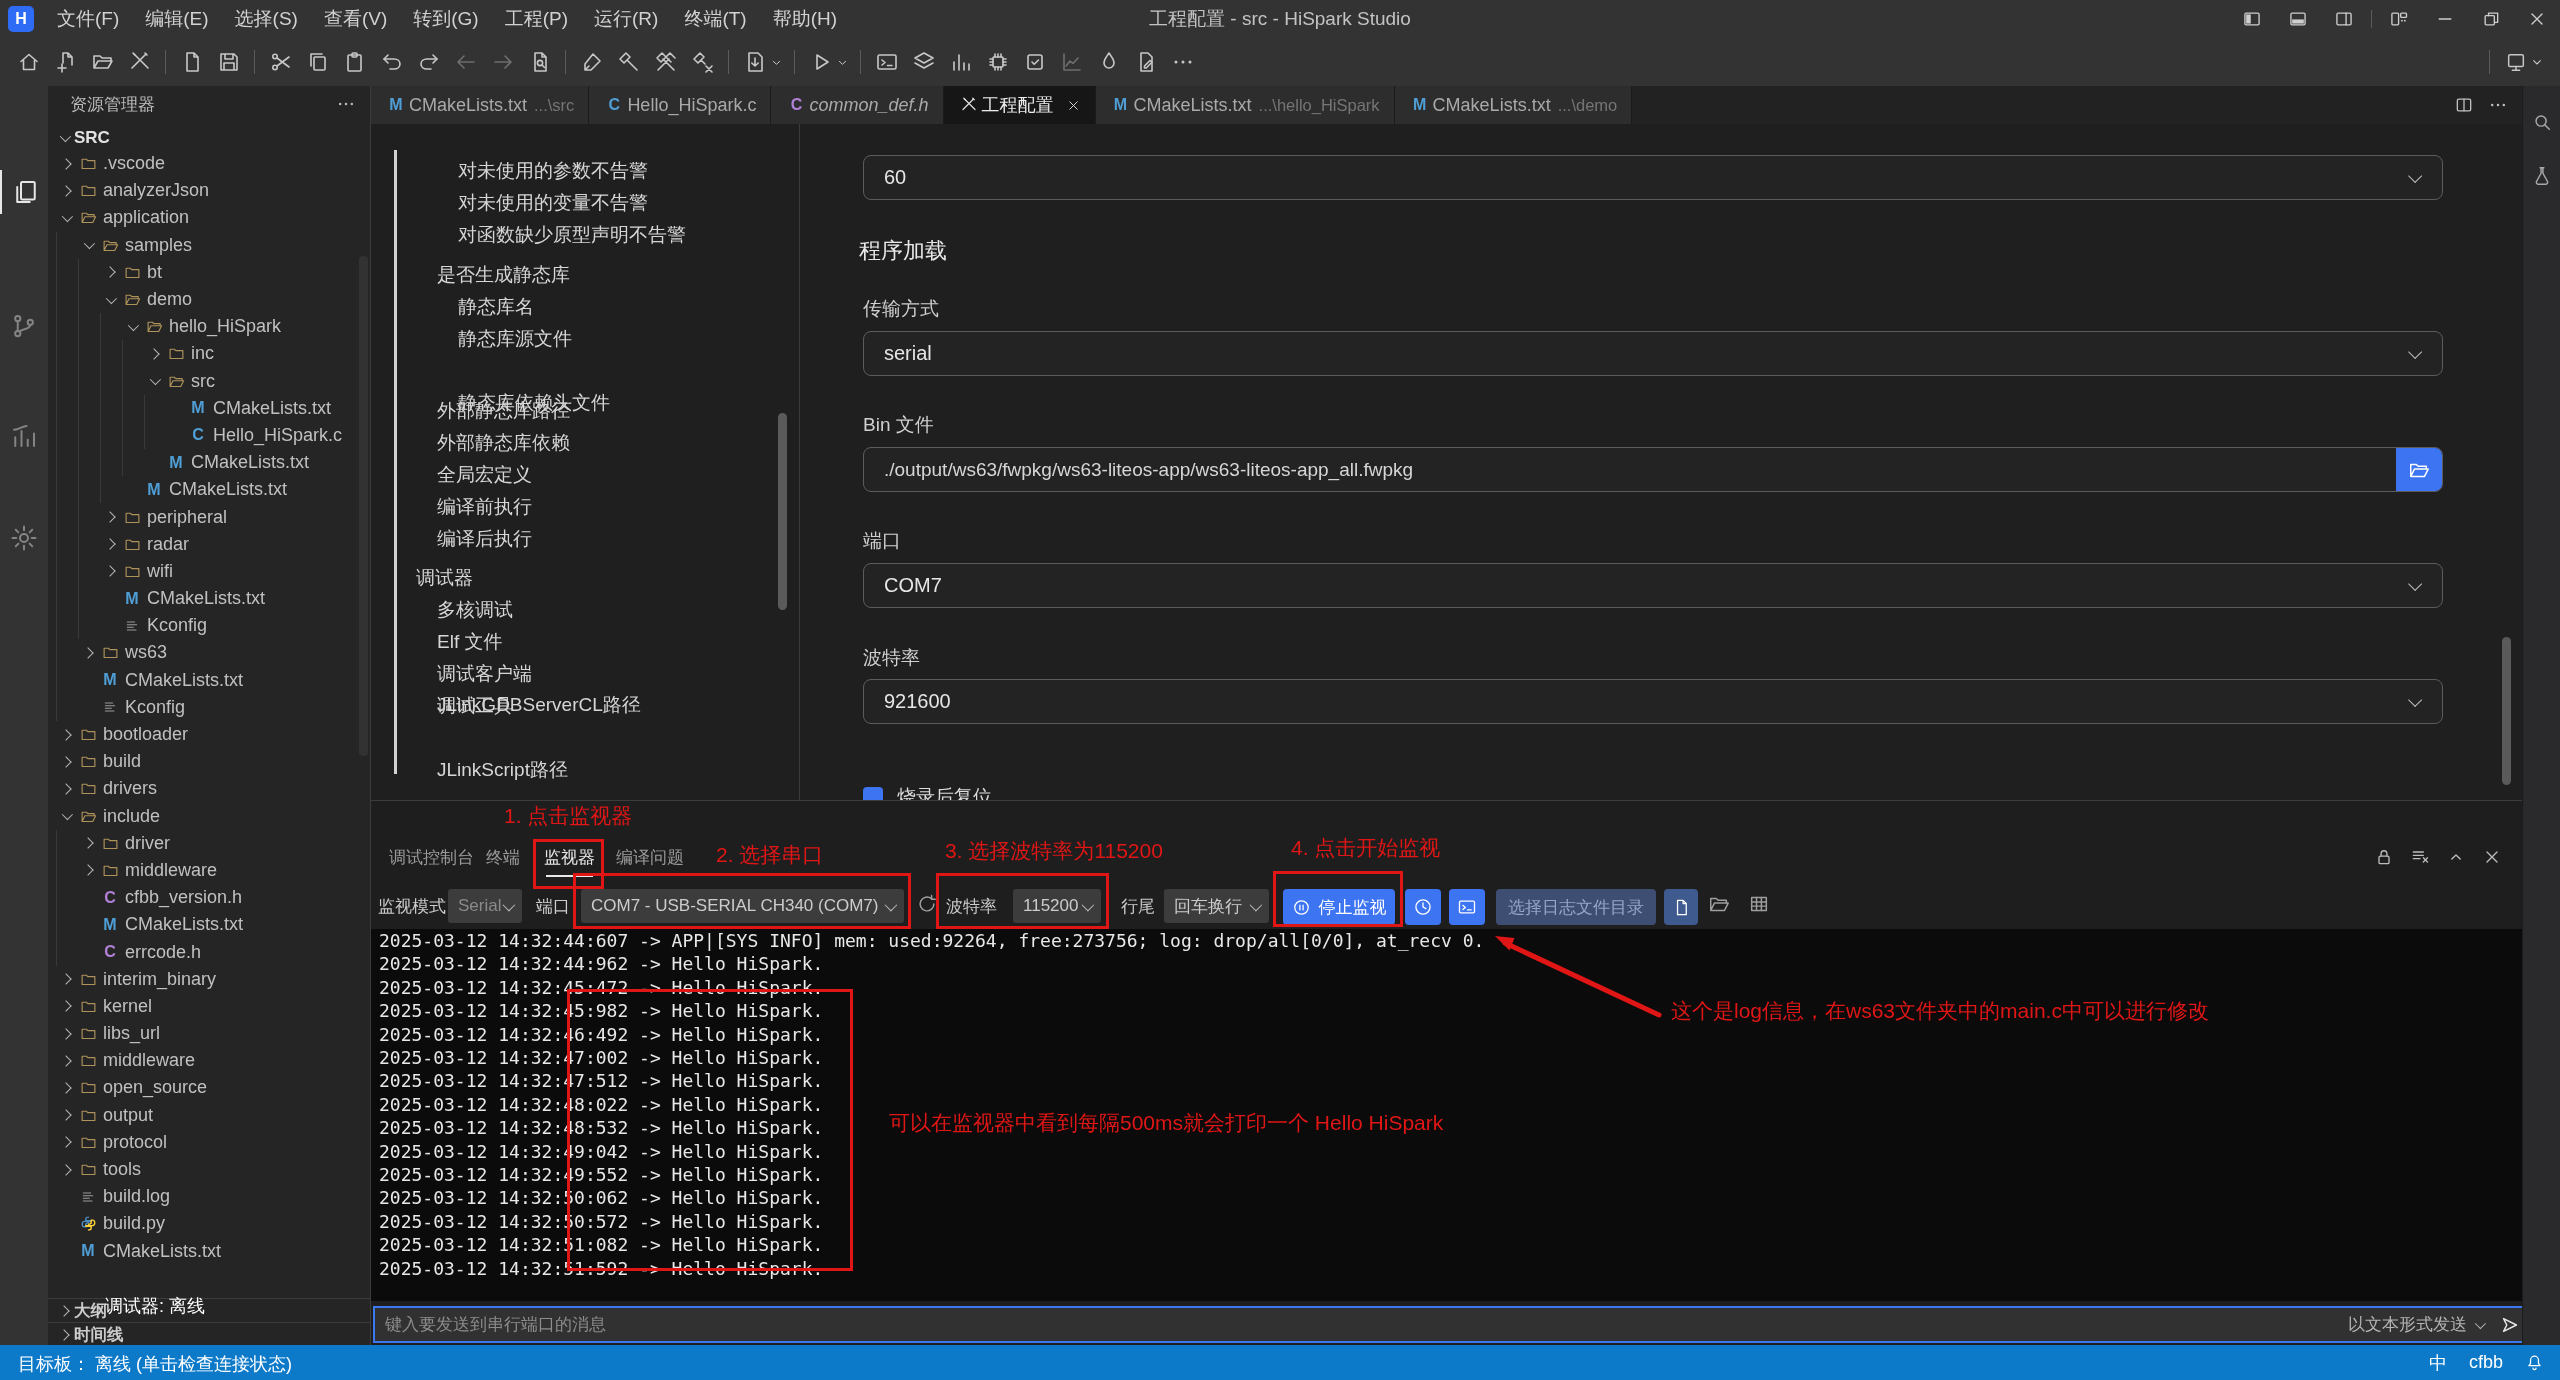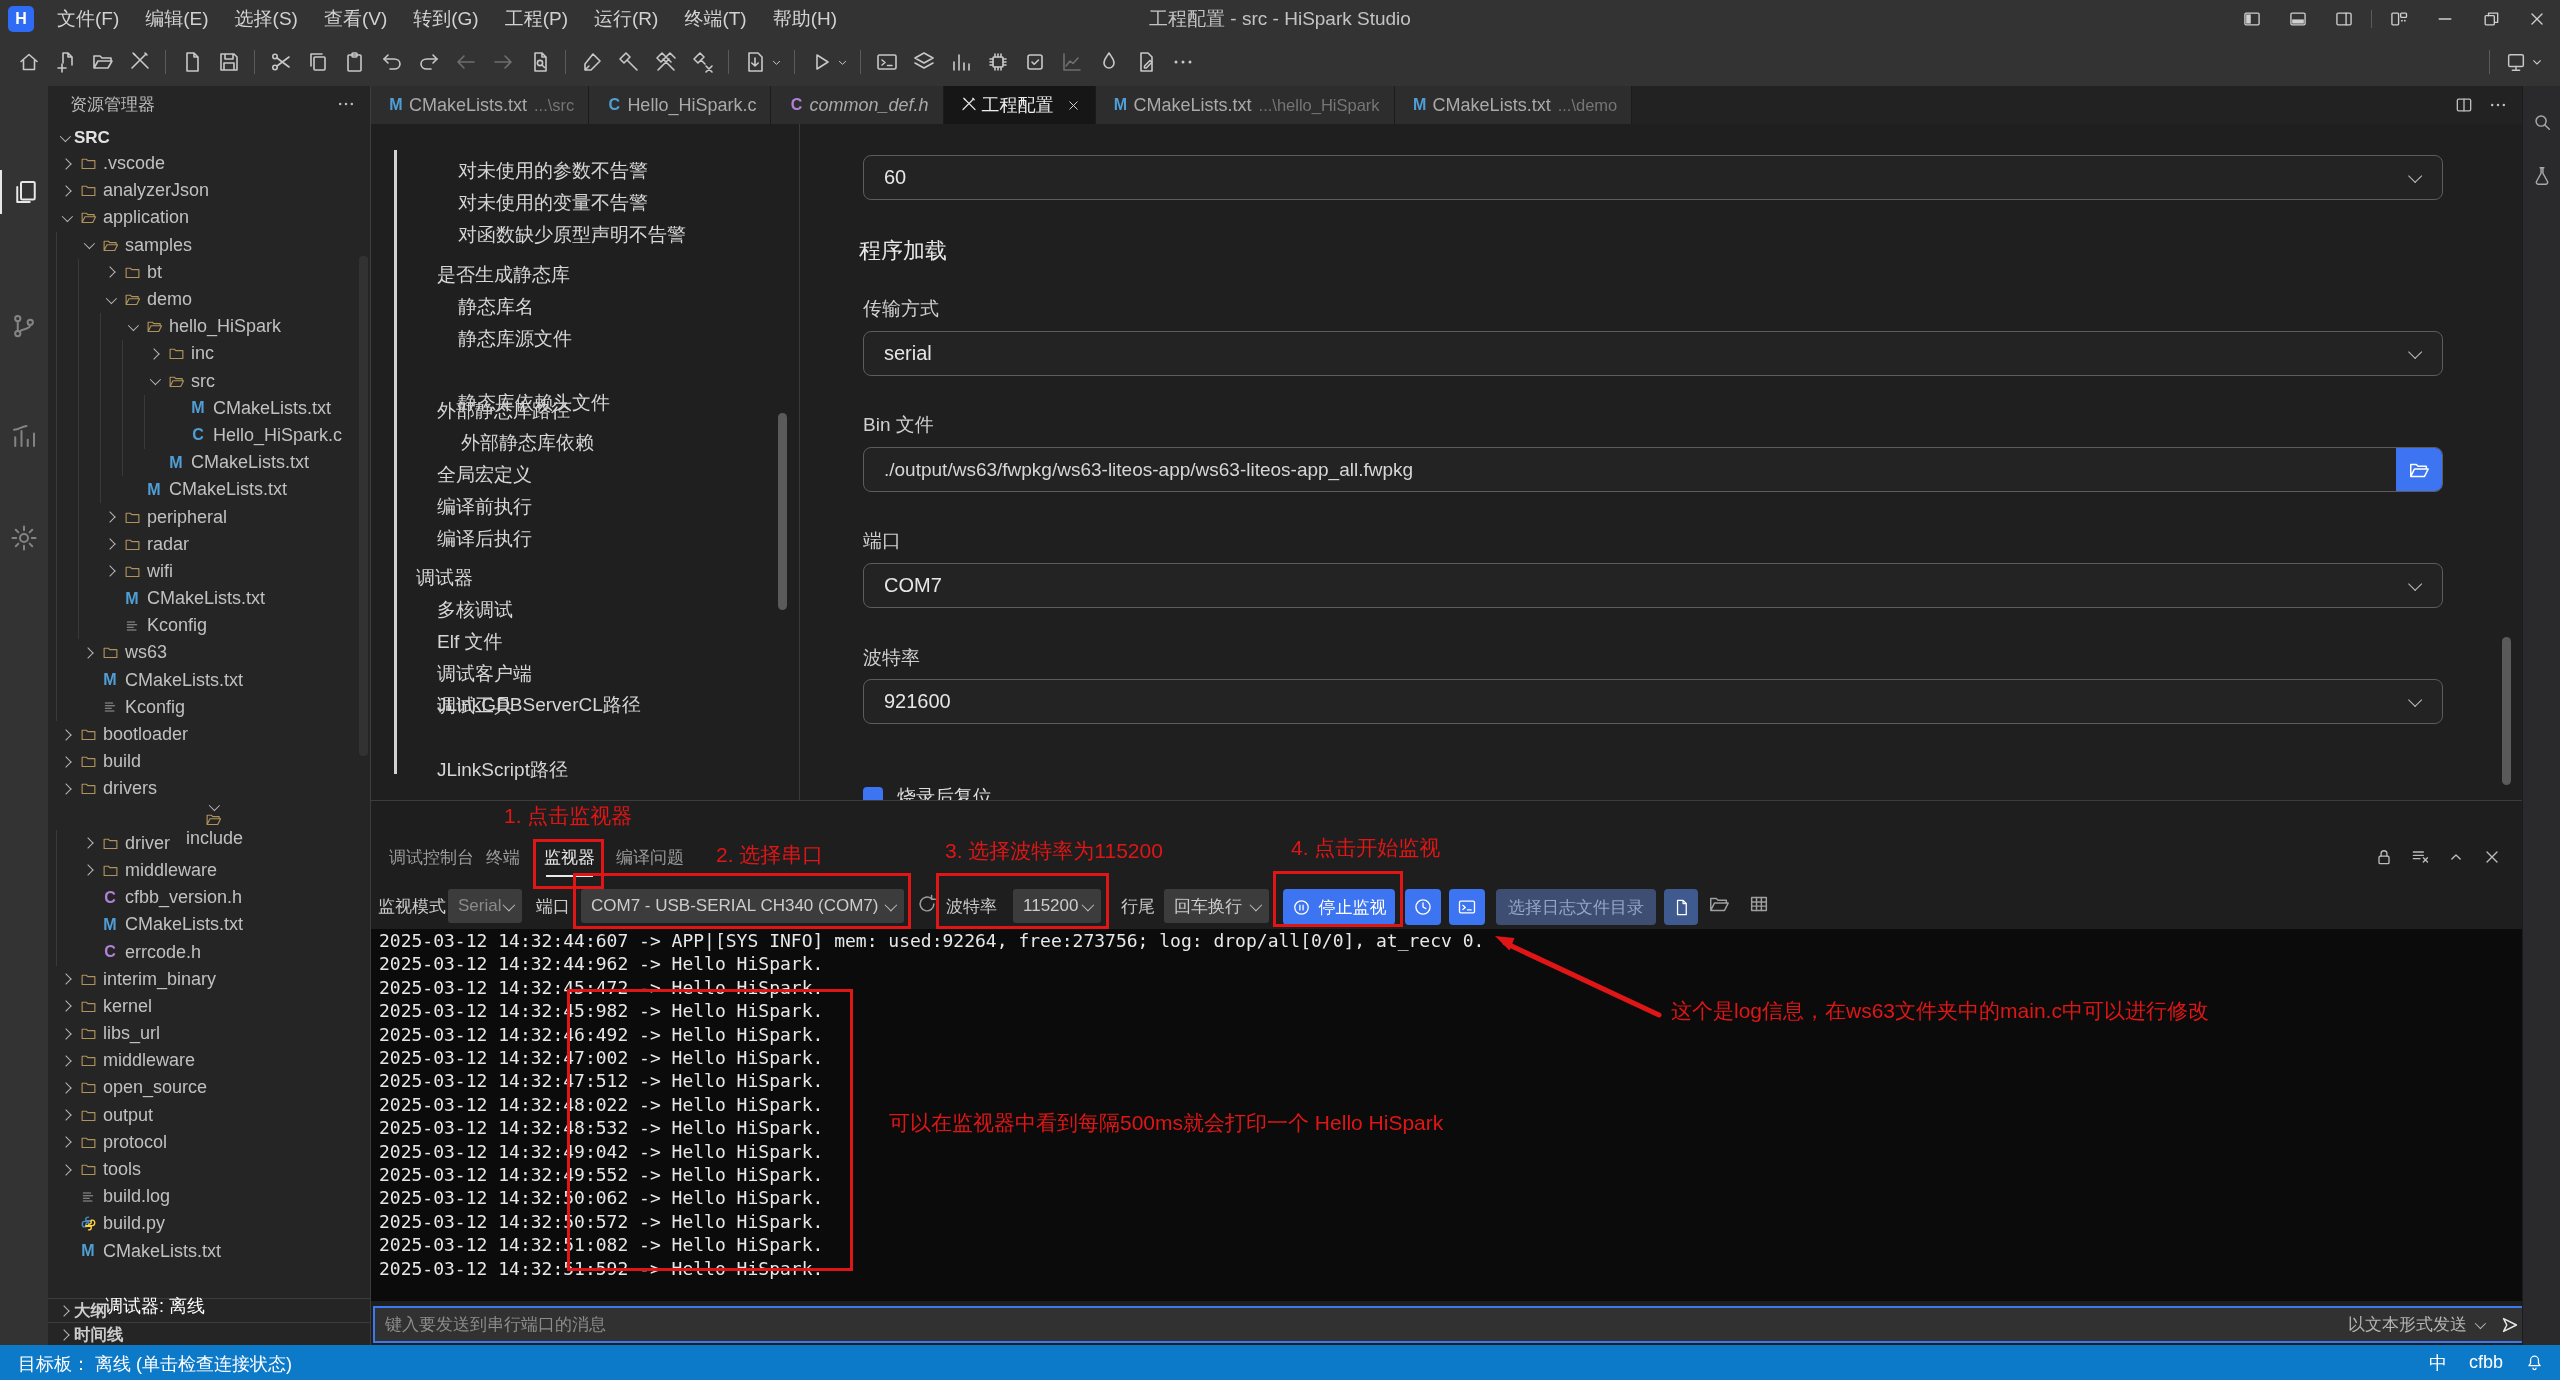--- a/index.html
+++ b/index.html
@@ -707,21 +707,21 @@
           <span class="chevbox">
             <span class="chev right"></span>
           </span>
           <span class="ticon ico" style="color: rgb(176, 147, 90);">
             <svg viewBox="0 0 24 24" width="17" height="17" fill="none" stroke="currentColor" stroke-width="1.6" stroke-linecap="round" stroke-linejoin="round">
               <path d="M3 6h6l2 2h10v11H3z"></path>
             </svg>
           </span>
           <span class="tlabel">drivers</span>
         </div>
-        <div class="trow" style="padding-left: 8px; flex-direction: column;">
+        <div class="trow" style="padding-left: 8px;">
           <span class="chevbox">
             <span class="chev down"></span>
           </span>
           <span class="ticon ico" style="color: rgb(176, 147, 90);">
             <svg viewBox="0 0 24 24" width="17" height="17" fill="none" stroke="currentColor" stroke-width="1.6" stroke-linecap="round" stroke-linejoin="round">
               <path d="M3 19V6h6l2 2h9v3M3 19l4-8h15l-4 8z"></path>
             </svg>
           </span>
           <span class="tlabel">include</span>
         </div>
@@ -988,21 +988,21 @@
     <div class="nav-guide"></div>
     <div id="nav-items">
         <div class="nav-item" style="left: 87px; top: 34px;">对未使用的参数不告警</div>
         <div class="nav-item" style="left: 87px; top: 66px;">对未使用的变量不告警</div>
         <div class="nav-item" style="left: 87px; top: 98px;">对函数缺少原型声明不告警</div>
         <div class="nav-item" style="left: 66px; top: 138px;">是否生成静态库</div>
         <div class="nav-item" style="left: 87px; top: 170px;">静态库名</div>
         <div class="nav-item" style="left: 87px; top: 202px;">静态库源文件</div>
         <div class="nav-item" style="left: 87px; top: 234px; margin-top: 32px;">静态库依赖头文件</div>
         <div class="nav-item" style="left: 66px; top: 274px;">外部静态库路径</div>
-        <div class="nav-item" style="left: 66px; top: 306px; margin-left: 24px;">外部静态库依赖</div>
+        <div class="nav-item" style="left: 66px; top: 306px;">外部静态库依赖</div>
         <div class="nav-item" style="left: 66px; top: 338px;">全局宏定义</div>
         <div class="nav-item" style="left: 66px; top: 370px;">编译前执行</div>
         <div class="nav-item" style="left: 66px; top: 402px;">编译后执行</div>
         <div class="nav-item" style="left: 45px; top: 441px;">调试器</div>
         <div class="nav-item" style="left: 66px; top: 473px;">多核调试</div>
         <div class="nav-item" style="left: 66px; top: 505px;">Elf 文件</div>
         <div class="nav-item" style="left: 66px; top: 537px;">调试客户端</div>
         <div class="nav-item" style="left: 66px; top: 569px;">调试工具</div>
         <div class="nav-item" style="left: 66px; top: 568px;">JLinkGDBServerCL路径</div>
         <div class="nav-item" style="left: 66px; top: 633px;">JLinkScript路径</div>

